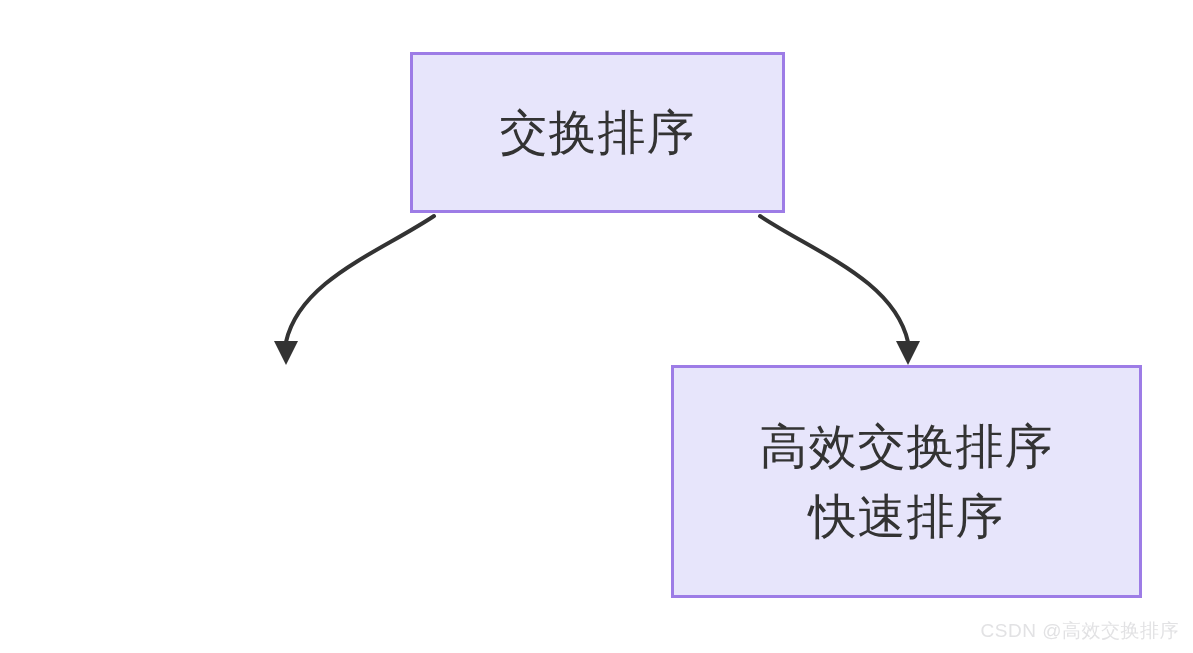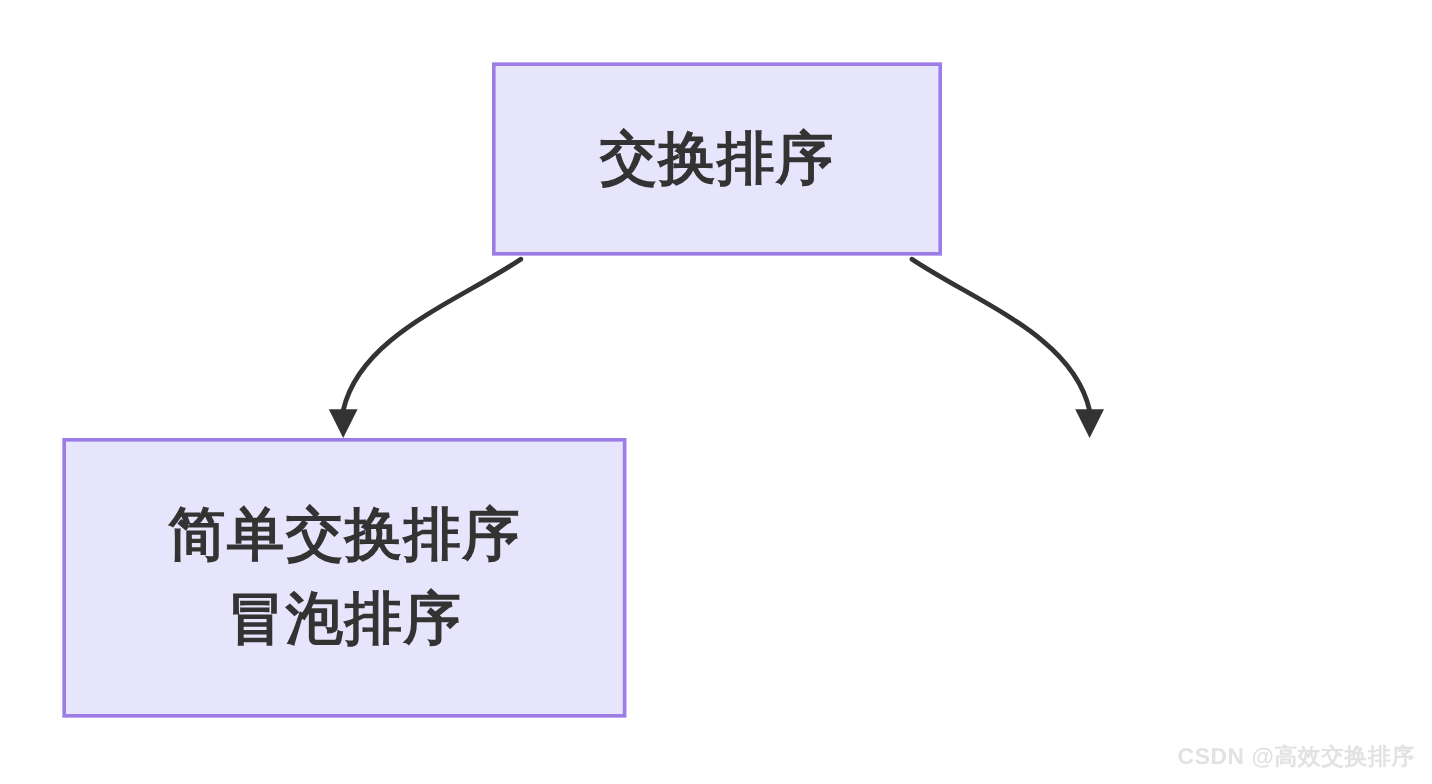--- a/index.html
+++ b/index.html
@@ -10,21 +10,20 @@
     width: 1193px;
     height: 653px;
     background: #ffffff;
     font-family: "Liberation Sans", "DejaVu Sans", sans-serif;
     overflow: hidden;
   }
   #diagram-root {
     position: relative;
     width: 1193px;
     height: 653px;
-    font-weight: bold;
   }
   .edge-layer {
     position: absolute;
     left: 0;
     top: 0;
     width: 1193px;
     height: 653px;
     pointer-events: none;
   }
   .node {
@@ -85,21 +84,21 @@
     <g>
       <path d="M 760 216 C 814 252 894 280 908 342" fill="none" stroke="#333333" stroke-width="4" stroke-linecap="round"></path>
       <polygon points="908,365 896,341 920,341" fill="#333333"></polygon>
     </g>
   </svg>
 
   <div class="node" id="node-root">
     <div class="node-label">交换排序</div>
   </div>
 
-  <div class="node" id="node-simple">
-    <div class="node-label">简单交换排序
-冒泡排序</div>
+
+  <div class="node" id="node-efficient">
+    <div class="node-label">高效交换排序
+快速排序</div>
   </div>
-
 
   <div class="watermark">CSDN @高效交换排序</div>
 
 </div>
 
 </body></html>

